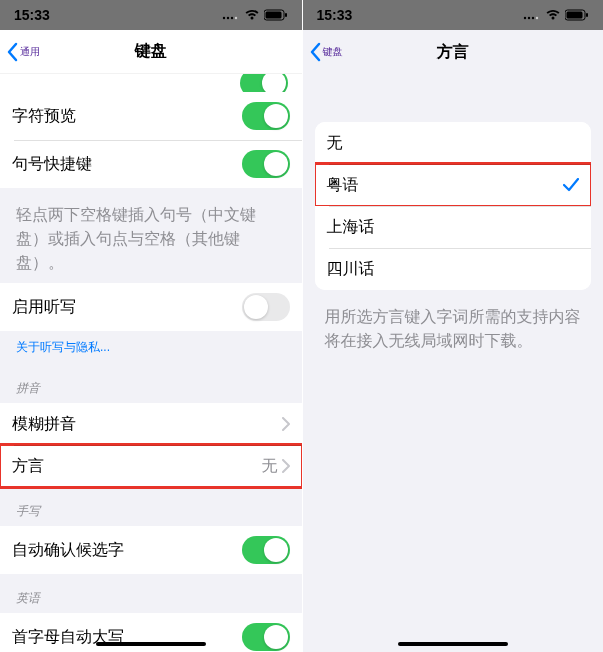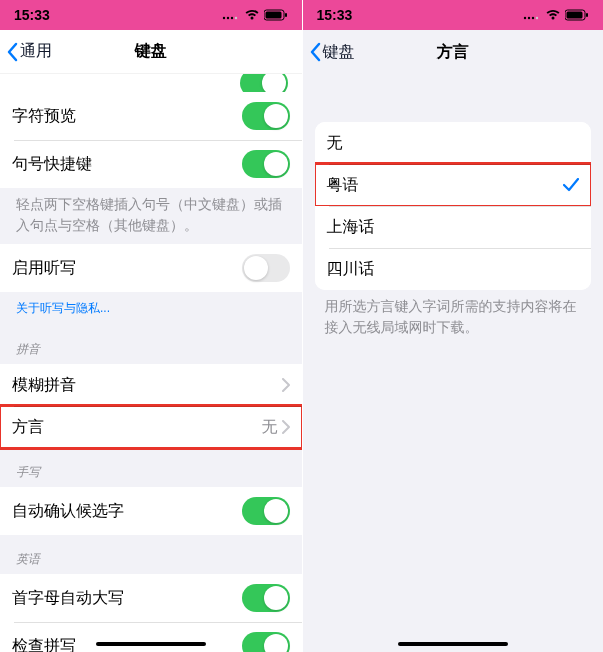--- a/index.html
+++ b/index.html
@@ -1,41 +1,41 @@
 <!DOCTYPE html>
 <html><head>
 <meta charset="utf-8">
 <style>
   * { box-sizing: border-box; margin: 0; padding: 0; font-family: -apple-system, "Helvetica Neue", sans-serif; }
   body { background: #fff; width: 603px; height: 652px; overflow: hidden; }
   .container { display: flex; width: 603px; height: 652px; }
   .phone { width: 50%; height: 100%; background: #f2f2f7; display: flex; flex-direction: column; position: relative; }
   .phone + .phone { border-left: 1px solid #fff; }
 
-  .statusbar { background: #ec4899; height: 30px; display: flex; align-items: center; justify-content: space-between; padding: 0 14px; font-size: 14px; font-weight: 600; color: #000; }
+  .statusbar { background: #737373; height: 30px; display: flex; align-items: center; justify-content: space-between; padding: 0 14px; font-size: 14px; font-weight: 600; color: #000; }
   .status-right { display: flex; align-items: center; gap: 4px; }
   .status-right svg { display: block; }
 
   .navbar { background: #fff; height: 44px; display: flex; align-items: center; position: relative; border-bottom: 0.5px solid rgba(0,0,0,0.05); }
-  .back { display: flex; align-items: center; color: #0f172a; font-size: 16px; position: absolute; left: 6px; cursor: pointer; }
+  .back { display: flex; align-items: center; color: #4c1d95; font-size: 10px; position: absolute; left: 6px; cursor: pointer; }
   .back svg { margin-right: 2px; }
   .nav-title { flex: 1; text-align: center; font-size: 16px; font-weight: 600; color: #000; }
 
   .content { flex: 1; overflow: hidden; }
   .group { background: #fff; margin: 0; }
   .group.inset { margin: 16px 12px 0 12px; border-radius: 10px; overflow: hidden; }
   .row { display: flex; align-items: center; justify-content: space-between; padding: 10px 12px; min-height: 42px; background: #fff; position: relative; }
   .row + .row::before { content: ""; position: absolute; left: 14px; right: 0; top: 0; height: 0.5px; background: rgba(0,0,0,0.12); }
   .row-label { font-size: 16px; color: #000; }
   .row-value { font-size: 16px; color: #8e8e93; margin-right: 4px; }
   .row-right { display: flex; align-items: center; }
   .chevron { color: #c7c7cc; }
   .check { color: #007aff; }
 
-  .footer-text { font-size: 14px; color: #8e8e93; padding: 6px 16px 8px 16px; line-height: 1.5; }
+  .footer-text { font-size: 16px; color: #8e8e93; padding: 6px 16px 8px 16px; line-height: 1.5; margin-top: 9px; }
   .link-text { font-size: 12px; color: #007aff; padding: 8px 16px; }
   .section-header { font-size: 12px; color: #8e8e93; padding: 16px 16px 6px 16px; font-style: italic; }
 
   .toggle { width: 48px; height: 28px; border-radius: 14px; position: relative; cursor: pointer; }
   .toggle.on { background: #34c759; }
   .toggle.off { background: #e9e9ea; }
   .toggle-knob { width: 24px; height: 24px; background: #fff; border-radius: 50%; position: absolute; top: 2px; box-shadow: 0 1px 3px rgba(0,0,0,0.2); }
   .toggle.on .toggle-knob { right: 2px; }
   .toggle.off .toggle-knob { left: 2px; }
 

